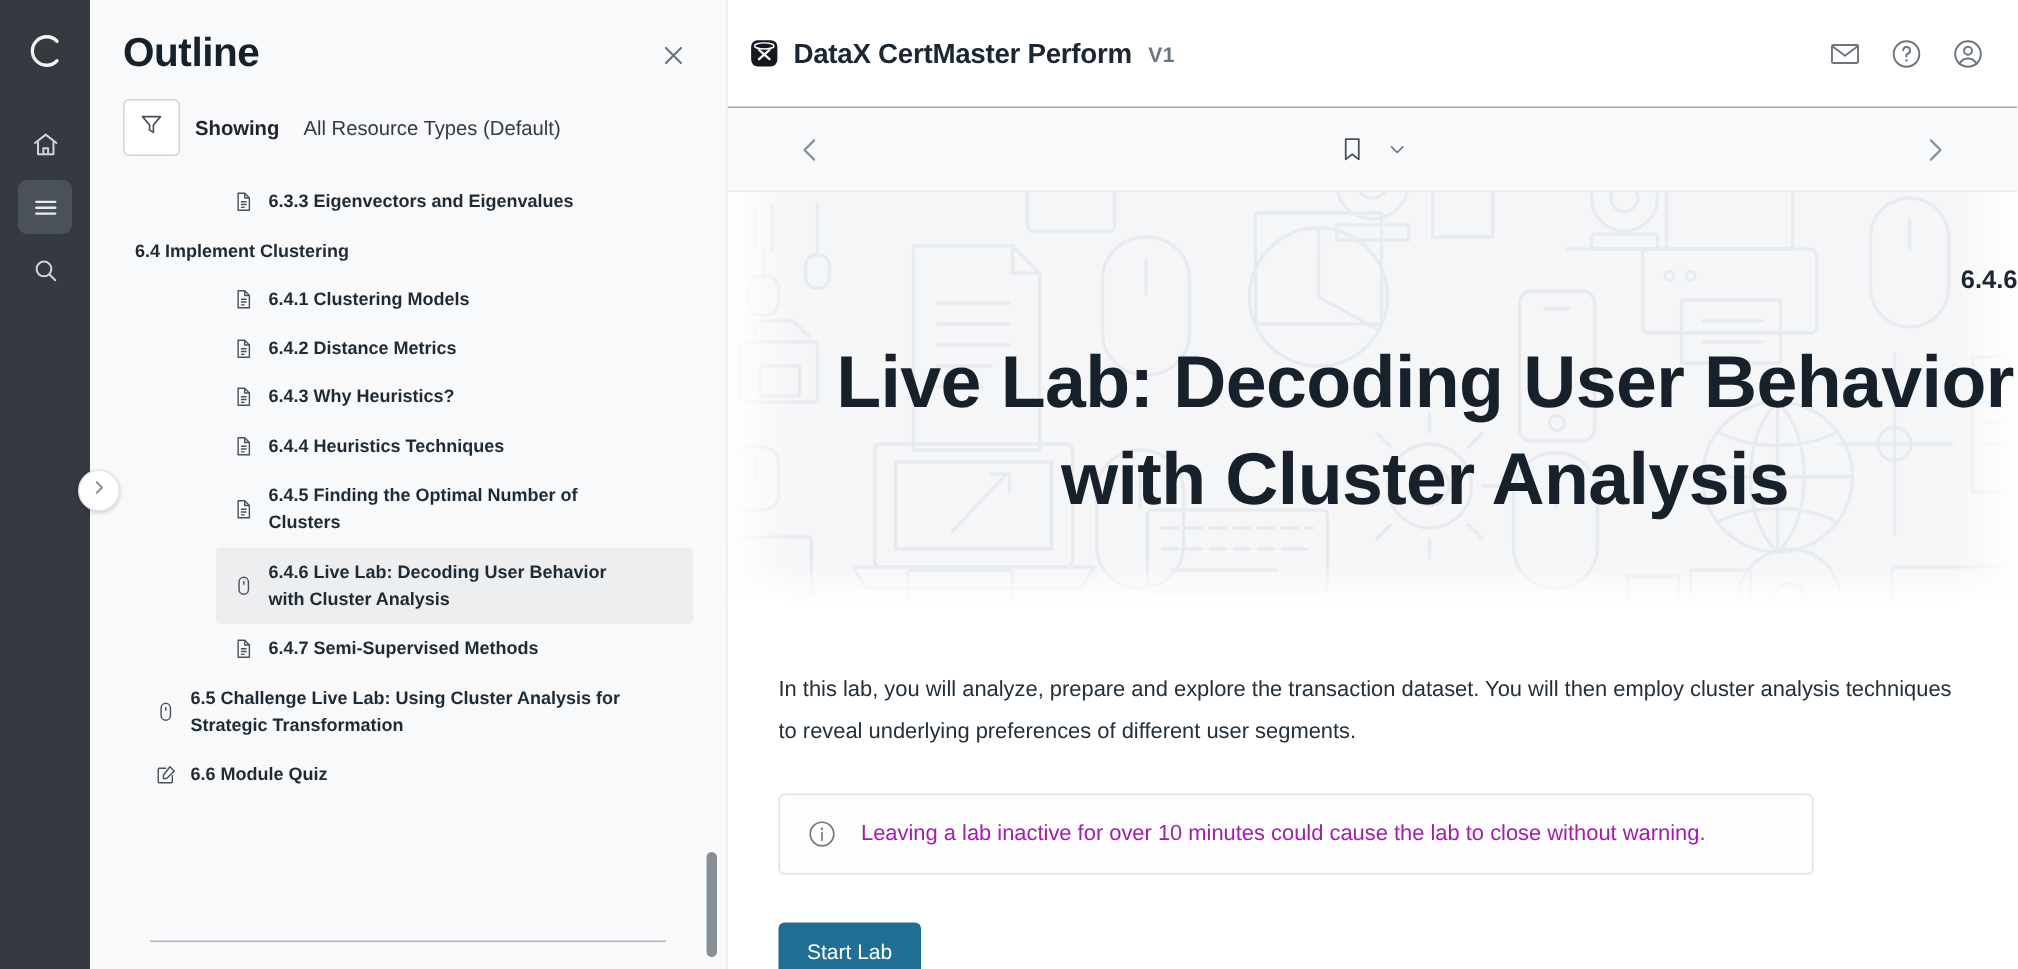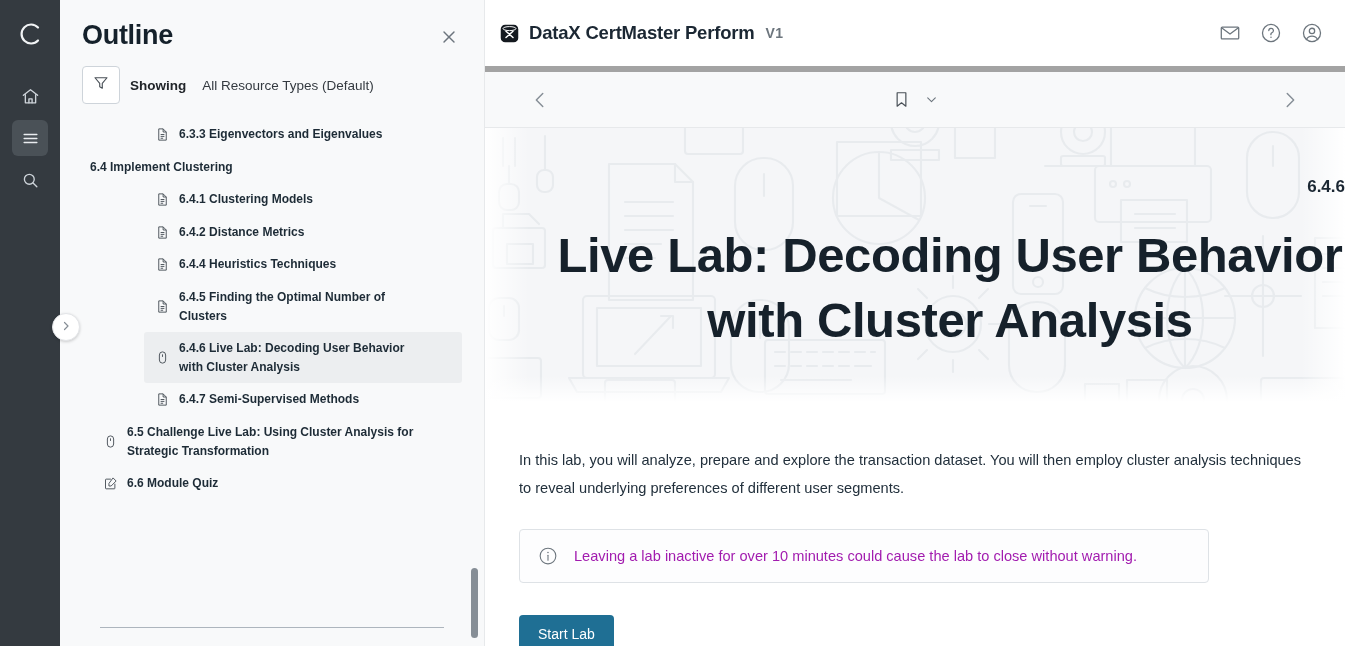--- a/index.html
+++ b/index.html
@@ -106,21 +106,21 @@
   }
   .scrollbar-thumb {
     position: absolute; right: 6px; top: 568px; width: 7px; height: 70px;
     background: #868e96; border-radius: 4px; cursor: pointer;
   }
 
   
   .main { flex: 1 1 auto; height: 646px; display: flex; flex-direction: column; background:#fff; overflow:hidden;}
   .topbar {
     height: 72px; flex: 0 0 72px; background: #ffffff;
-    border-bottom: 6px solid #a3a3a3;
+    border-bottom: 1px solid #a3a3a3;
     display: flex; align-items: center; padding: 0 22px 0 14px;
   }
   .brand { display: flex; align-items: center; gap: 9px; }
   .brand-logo { width: 21px; height: 21px; }
   .brand-name { font-size: 18.5px; font-weight: 700; color: #1b2733; letter-spacing: -.2px; }
   .brand-ver { font-size: 14px; font-weight: 700; color: #6c757d; margin-left: 2px; letter-spacing: .3px;}
   .topbar-spacer { flex: 1 1 auto; }
   .topbar-icons { display: flex; align-items: center; gap: 19px; color: #6c757d; }
   .topbar-icons .ti { cursor: pointer; display:flex; }
 
@@ -291,20 +291,30 @@
           <span class="ico">
             <svg width="15" height="15" viewBox="0 0 24 24" fill="none" stroke="#495057" stroke-width="1.5" stroke-linejoin="round">
               <path d="M6 3h7l5 5v13H6z"></path>
                 <path d="M13 3v5h5"></path>
                 <path d="M9 12h6M9 15h6M9 18h4"></path>
             </svg>
           </span>
           <span class="lbl">6.4.2 Distance Metrics</span>
         </div>
 
+        <div class="node lvl2">
+          <span class="ico">
+            <svg width="15" height="15" viewBox="0 0 24 24" fill="none" stroke="#495057" stroke-width="1.5" stroke-linejoin="round">
+              <path d="M6 3h7l5 5v13H6z"></path>
+                <path d="M13 3v5h5"></path>
+                <path d="M9 12h6M9 15h6M9 18h4"></path>
+            </svg>
+          </span>
+          <span class="lbl">6.4.3 Why Heuristics?</span>
+        </div>
 
         <div class="node lvl2">
           <span class="ico">
             <svg width="15" height="15" viewBox="0 0 24 24" fill="none" stroke="#495057" stroke-width="1.5" stroke-linejoin="round">
               <path d="M6 3h7l5 5v13H6z"></path>
                 <path d="M13 3v5h5"></path>
                 <path d="M9 12h6M9 15h6M9 18h4"></path>
             </svg>
           </span>
           <span class="lbl">6.4.4 Heuristics Techniques</span>

